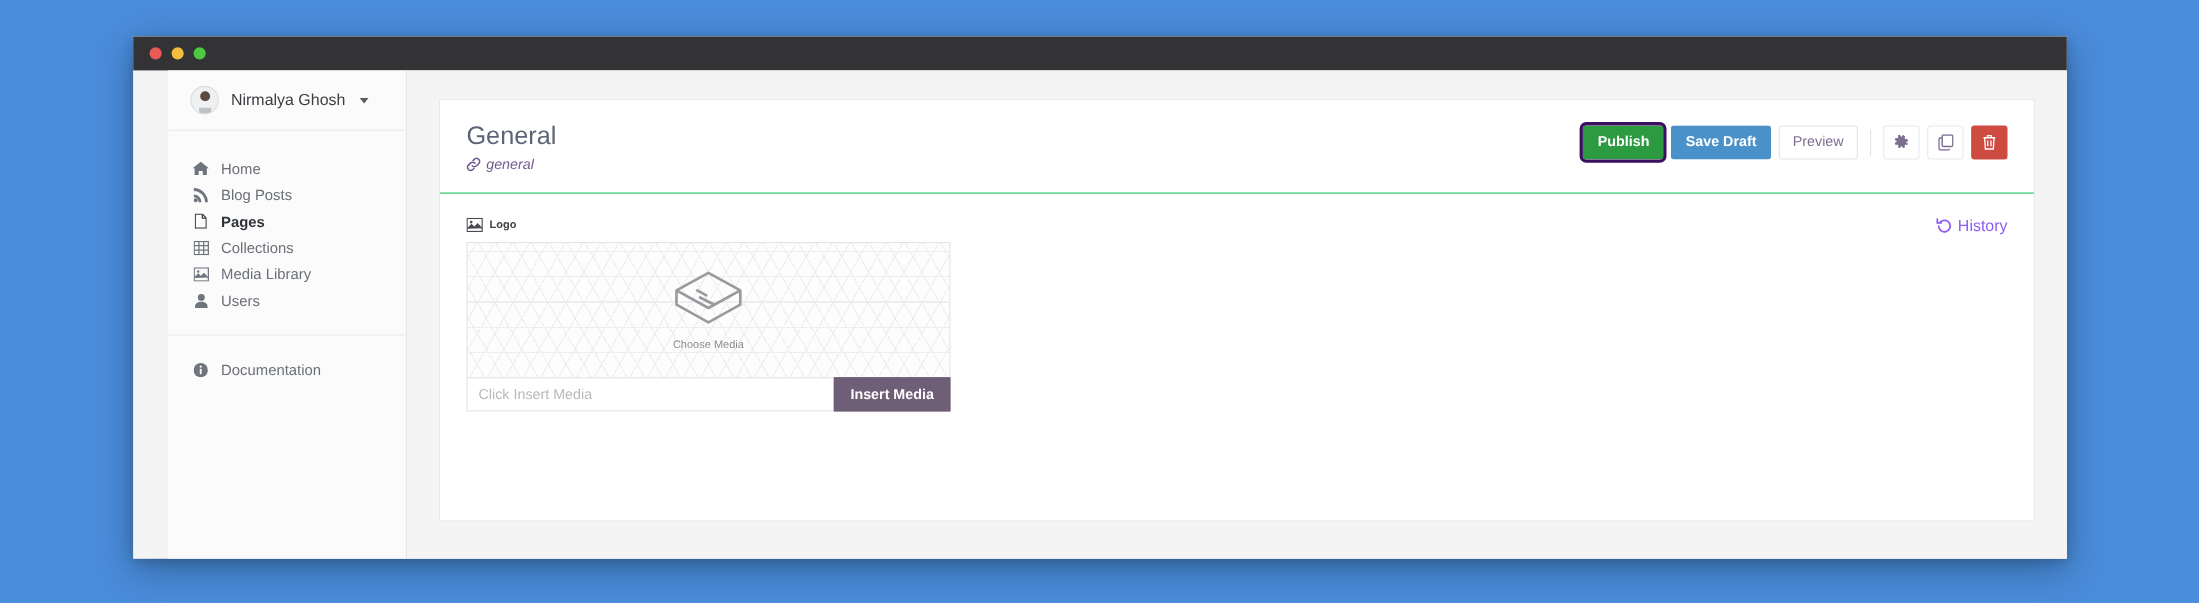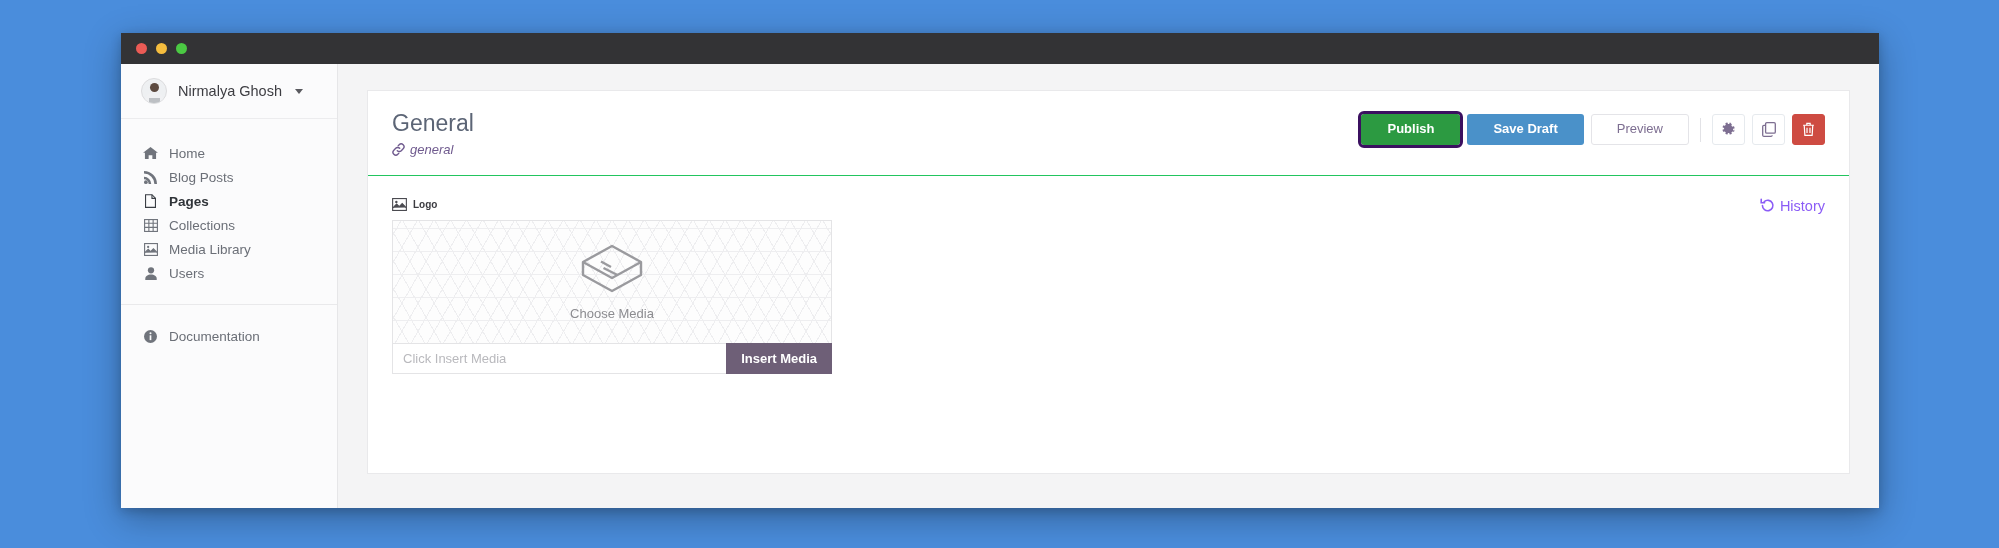--- a/index.html
+++ b/index.html
@@ -23,21 +23,21 @@
   .titlebar {
     height: 31px; background: #333335;
     display: flex; align-items: center; padding-left: 15px; gap: 9px;
     flex: 0 0 auto;
   }
   .dot { width: 11px; height: 11px; border-radius: 50%; }
   .dot.red    { background: #eb5b55; }
   .dot.yellow { background: #f5bd3e; }
   .dot.green  { background: #4bc943; }
 
-  .body-row { flex: 1 1 auto; display: flex; min-height: 0; }
+  .body-row { flex: 1 1 auto; display: flex; min-height: 0; margin-left: 32px; }
 
   
   .sidebar {
     width: 217px; flex: 0 0 217px;
     background: #fbfbfc;
     border-right: 1px solid #e6e6e8;
     display: flex; flex-direction: column;
   }
   .user-block {
     height: 55px; display: flex; align-items: center;
@@ -106,21 +106,21 @@
   .slug-row {
     display: flex; align-items: center; gap: 5px; margin-top: 5px;
     color: #6f5a8e; font-size: 13px; font-style: italic;
   }
   .slug-row svg { display: block; }
 
   .actions { display: flex; align-items: center; gap: 7px; padding-top: 3px; }
   .btn {
     font-family: "Liberation Sans", sans-serif;
     font-size: 13px; font-weight: bold;
-    padding: 7px 25px; border-radius: 3px;
+    padding: 7px 12px; border-radius: 3px;
     border: 1px solid transparent; cursor: pointer; white-space: nowrap;
     line-height: 1.15;
   }
   .btn-publish { background: #2c9a41; color: #fff; outline: 3px solid #3b1060; outline-offset: 0; }
   .btn-draft   { background: #4a91c9; color: #fff; text-align: center; }
   .btn-preview { background: #fff; color: #7d6e91; border-color: #e4e4e8; font-weight: normal; }
   .vdiv { width: 1px; height: 24px; background: #e2e2e6; margin: 0 4px; }
   .icon-btn {
     width: 33px; height: 31px; border-radius: 3px;
     background: #fff; border: 1px solid #e6eaee;
@@ -149,21 +149,21 @@
     height: 124px; border: 1px solid #e4e4e6;
     display: flex; flex-direction: column;
     align-items: center; justify-content: center; gap: 9px;
     background-color: #fdfdfd;
     background-image:
       repeating-linear-gradient(60deg,  transparent 0 13px, #eeeef0 13px 14px),
       repeating-linear-gradient(-60deg, transparent 0 13px, #eeeef0 13px 14px),
       repeating-linear-gradient(0deg,   transparent 0 22px, #eeeef0 22px 23px);
     cursor: pointer;
   }
-  .dz-label { font-size: 13px; color: #8c8c90; text-align: right; }
+  .dz-label { font-size: 10px; color: #8c8c90; text-align: right; }
   .dz-icon { color: #9a9a9e; }
   .dz-icon svg { display: block; }
 
   .insert-row { display: flex; margin-top: -1px; }
   .media-input {
     flex: 1 1 auto; height: 31px;
     border: 1px solid #e4e4e6; border-right: none;
     padding: 0 10px; font-size: 13px; color: #55555a;
     font-family: "Liberation Sans", sans-serif;
     background: #fff; outline: none;

